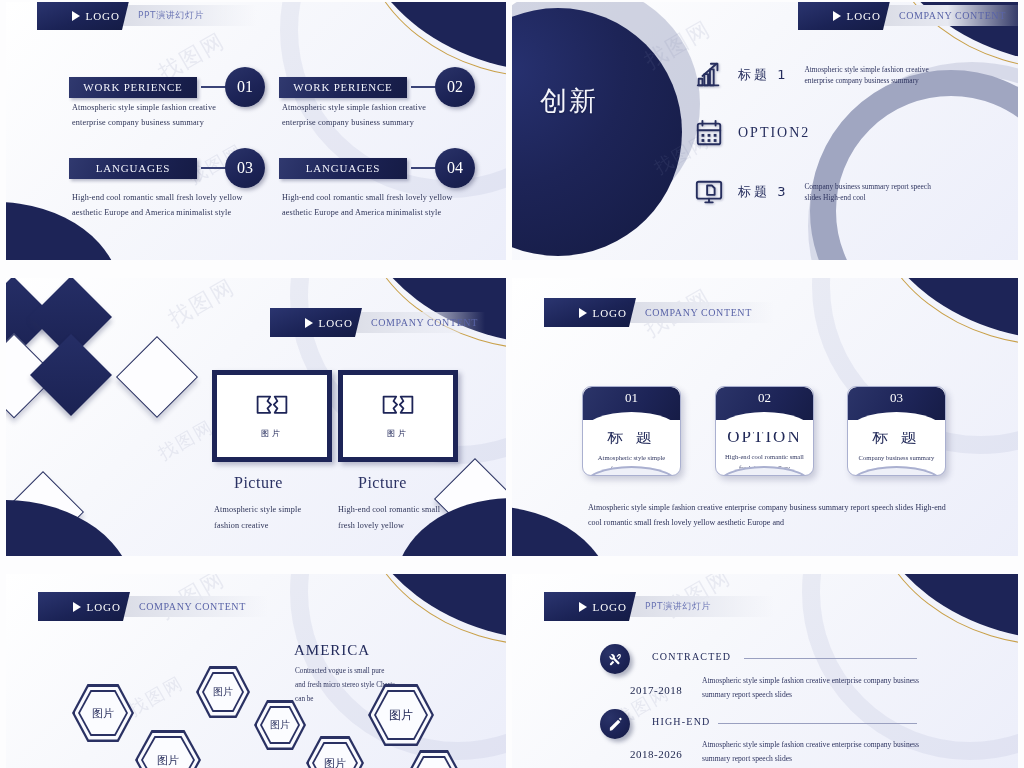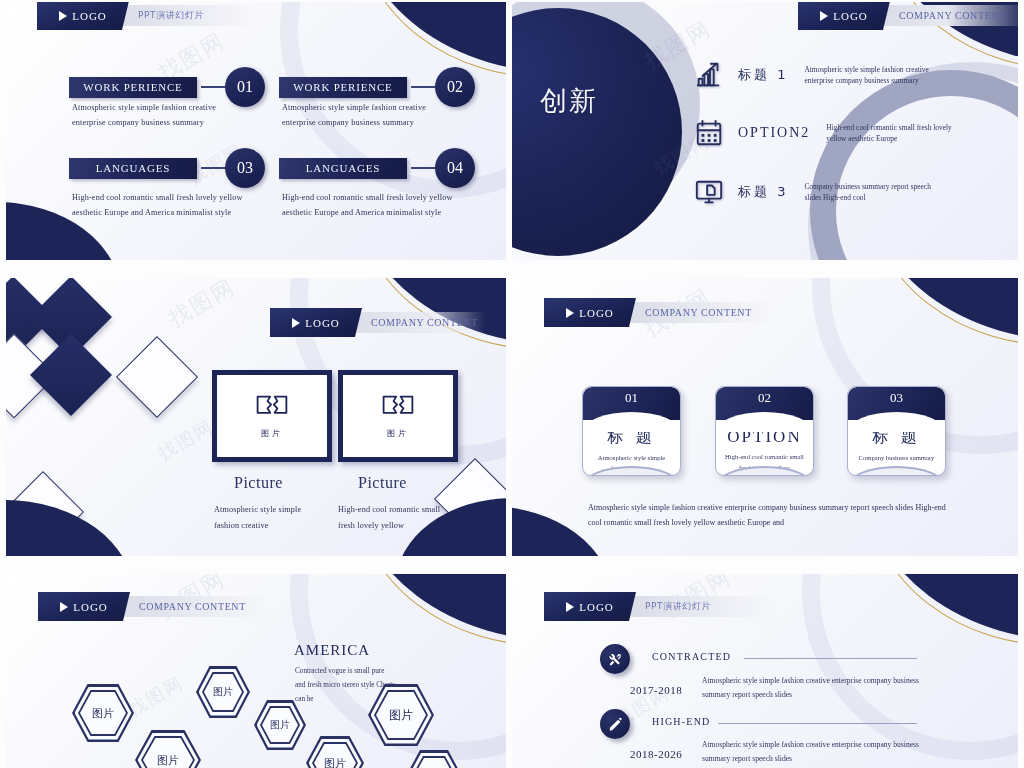--- a/index.html
+++ b/index.html
@@ -31,21 +31,21 @@
   
   .logobar{
     position:absolute;
     height:21px;
     background:linear-gradient(90deg,#c9ccd8 0%,#d8dae4 30%,#e7e9f1 65%,rgba(240,241,247,0) 100%);
     display:flex;align-items:center;
   }
   .logobadge{
     height:21px;min-width:74px;
     background:linear-gradient(160deg,#2b3570 0%,#1b2356 55%,#141b44 100%);
-    display:flex;align-items:center;justify-content:center;gap:5px;
+    display:flex;align-items:center;justify-content:flex-end;gap:5px;
     padding:4px 9px;
     box-shadow:1px 1px 2px rgba(0,0,0,.28);
     clip-path:polygon(0 0,100% 0,calc(100% - 7px) 100%,0 100%);
   }
   .playtri{
     width:0;height:0;
     border-left:8px solid #ffffff;
     border-top:5px solid transparent;
     border-bottom:5px solid transparent;
   }
@@ -373,21 +373,20 @@
           <path d="M9 3v5M23 3v5"></path>
           <rect x="8" y="17" width="3" height="3" fill="currentColor" stroke="none"></rect>
           <rect x="14.5" y="17" width="3" height="3" fill="currentColor" stroke="none"></rect>
           <rect x="21" y="17" width="3" height="3" fill="currentColor" stroke="none"></rect>
           <rect x="8" y="22.5" width="3" height="3" fill="currentColor" stroke="none"></rect>
           <rect x="14.5" y="22.5" width="3" height="3" fill="currentColor" stroke="none"></rect>
           <rect x="21" y="22.5" width="3" height="3" fill="currentColor" stroke="none"></rect>
         </svg>
       </span>
       <span class="ic-title">OPTION2</span>
-      <span class="ic-desc">High-end cool romantic small fresh lovely yellow aesthetic Europe</span>
     </div>
 
     <div class="icon-row" style="left:182px;top:175px;">
       <span class="ic">
         <svg viewBox="0 0 32 32" fill="none" stroke="currentColor" stroke-width="2" stroke-linecap="round" stroke-linejoin="round">
           <rect x="3" y="5" width="26" height="18" rx="2"></rect>
           <path d="M12 27h8M16 23v4"></path>
           <path d="M14 9h5l3 3v7h-8z"></path>
         </svg>
       </span>

